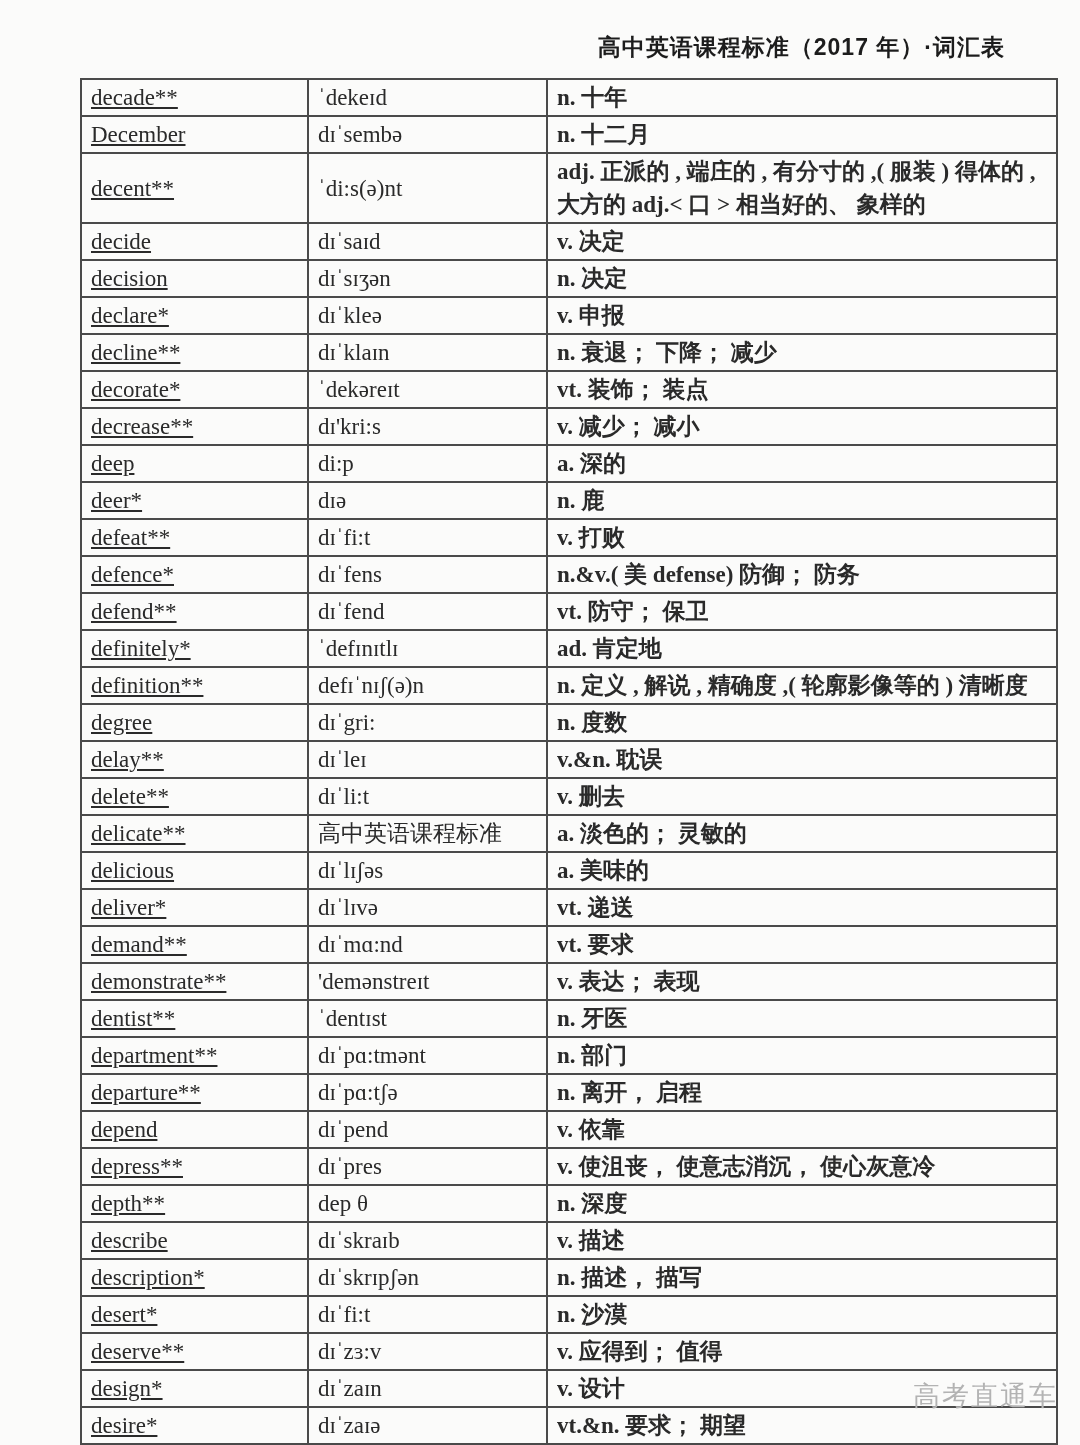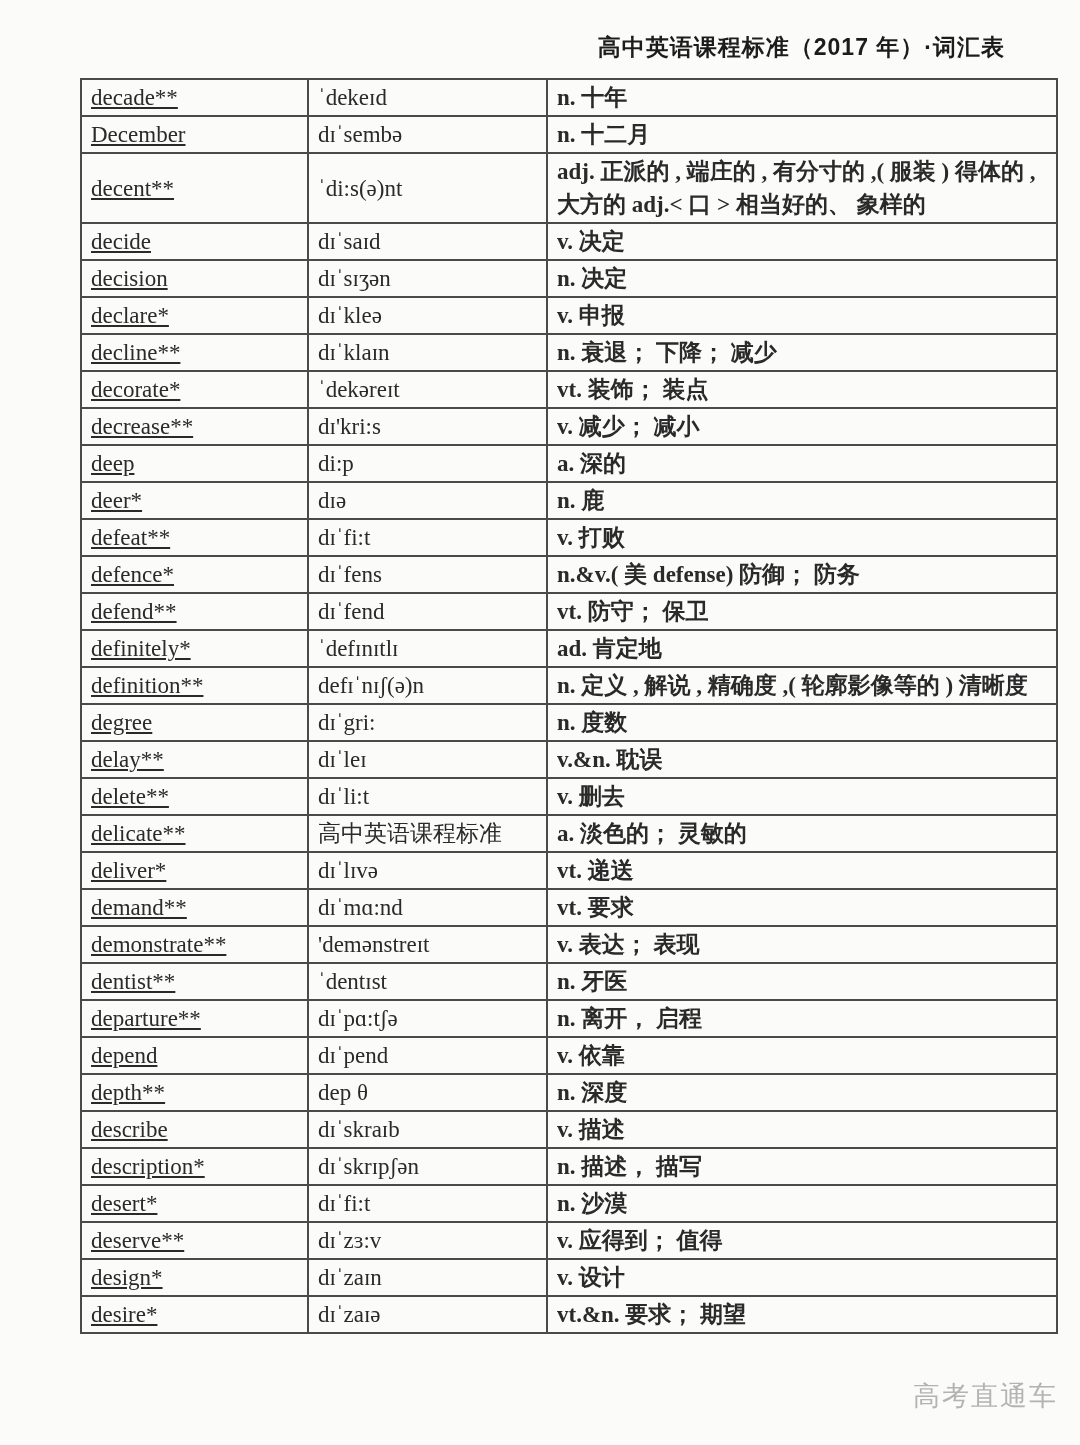--- a/index.html
+++ b/index.html
@@ -161,50 +161,65 @@
         <td class="col-word">delete**</td>
         <td class="col-phonetic">dɪˈli:t</td>
         <td class="col-meaning">v. 删去</td>
       </tr>
       <tr>
         <td class="col-word">delicate**</td>
         <td class="col-phonetic">高中英语课程标准</td>
         <td class="col-meaning">a. 淡色的； 灵敏的</td>
       </tr>
       <tr>
+        <td class="col-word">delicious</td>
+        <td class="col-phonetic">dɪˈlɪʃəs</td>
+        <td class="col-meaning">a. 美味的</td>
+      </tr>
+      <tr>
         <td class="col-word">deliver*</td>
         <td class="col-phonetic">dɪˈlɪvə</td>
         <td class="col-meaning">vt. 递送</td>
       </tr>
       <tr>
         <td class="col-word">demand**</td>
         <td class="col-phonetic">dɪˈmɑ:nd</td>
         <td class="col-meaning">vt. 要求</td>
       </tr>
       <tr>
         <td class="col-word">demonstrate**</td>
         <td class="col-phonetic">'demənstreɪt</td>
         <td class="col-meaning">v. 表达； 表现</td>
       </tr>
       <tr>
         <td class="col-word">dentist**</td>
         <td class="col-phonetic">ˈdentɪst</td>
         <td class="col-meaning">n. 牙医</td>
       </tr>
       <tr>
+        <td class="col-word">department**</td>
+        <td class="col-phonetic">dɪˈpɑ:tmənt</td>
+        <td class="col-meaning">n. 部门</td>
+      </tr>
+      <tr>
         <td class="col-word">departure**</td>
         <td class="col-phonetic">dɪˈpɑ:tʃə</td>
         <td class="col-meaning">n. 离开， 启程</td>
       </tr>
       <tr>
         <td class="col-word">depend</td>
         <td class="col-phonetic">dɪˈpend</td>
         <td class="col-meaning">v. 依靠</td>
       </tr>
       <tr>
+        <td class="col-word">depress**</td>
+        <td class="col-phonetic">dɪˈpres</td>
+        <td class="col-meaning">v. 使沮丧， 使意志消沉， 使心灰意冷</td>
+      </tr>
+      <tr>
         <td class="col-word">depth**</td>
         <td class="col-phonetic">dep θ</td>
         <td class="col-meaning">n. 深度</td>
       </tr>
       <tr>
         <td class="col-word">describe</td>
         <td class="col-phonetic">dɪˈskraɪb</td>
         <td class="col-meaning">v. 描述</td>
       </tr>
       <tr>

